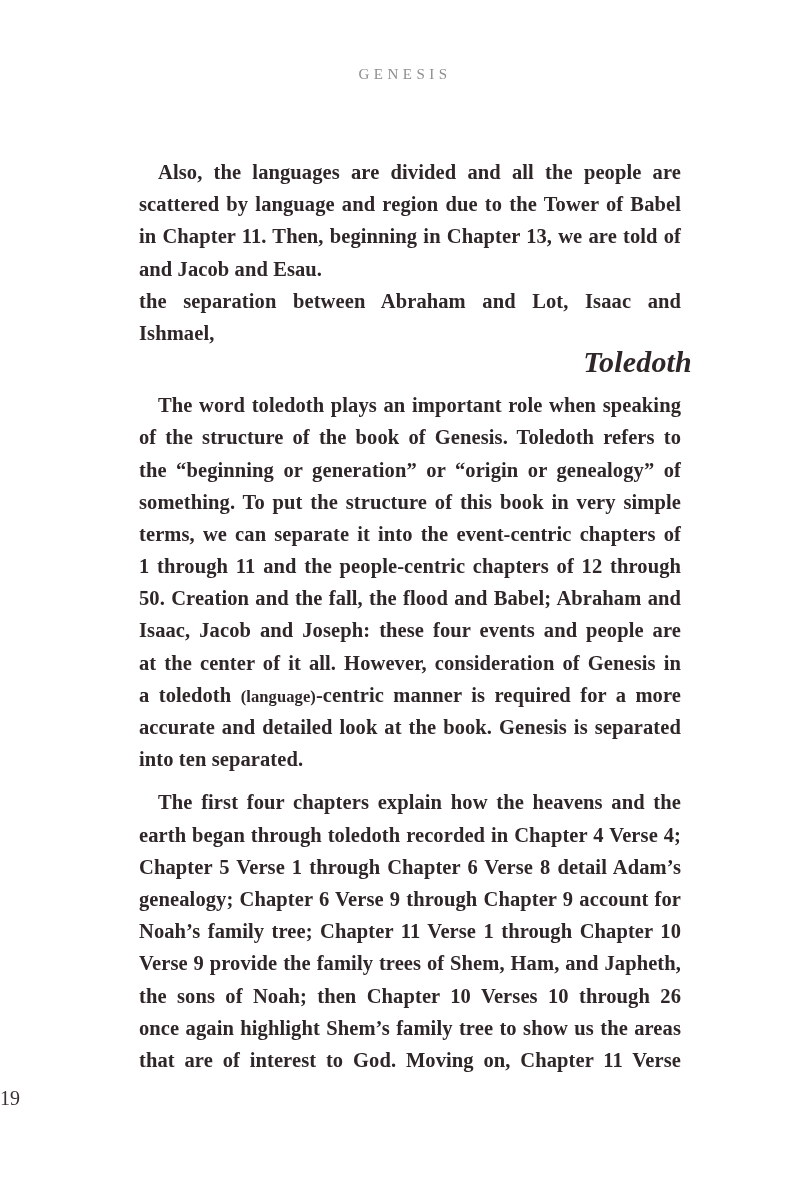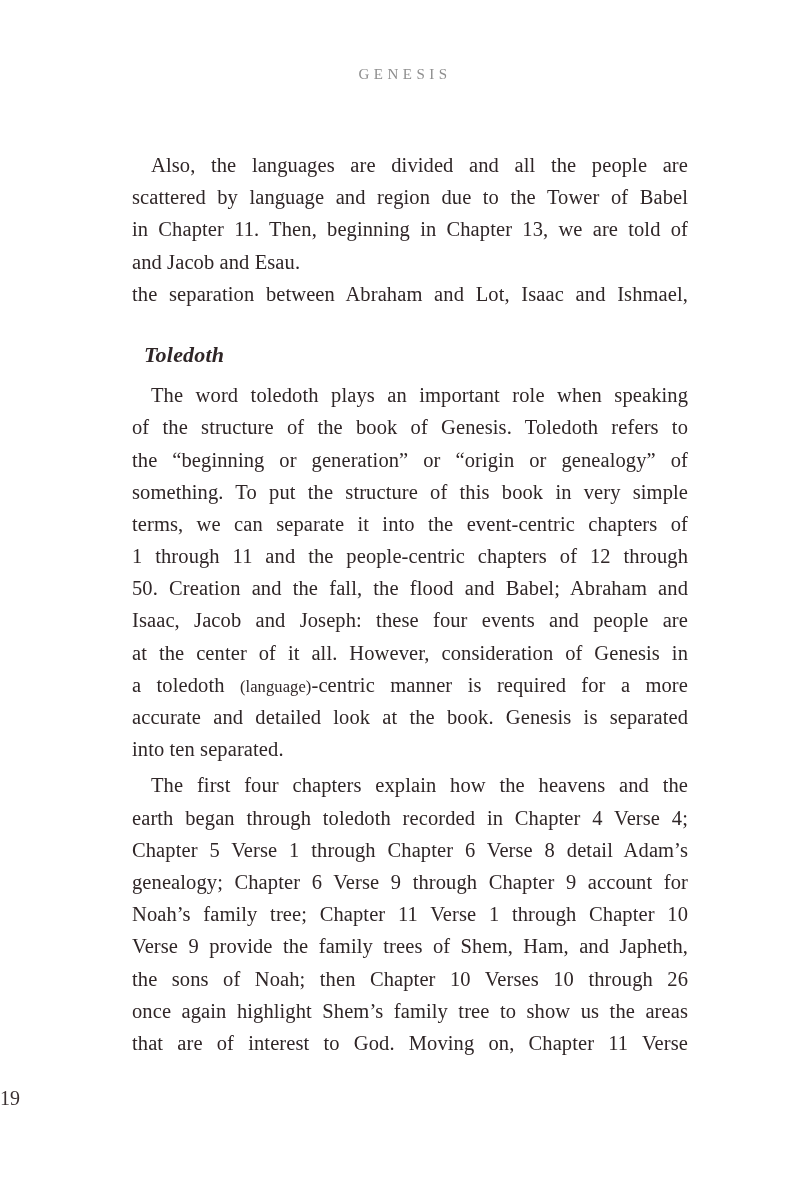--- a/index.html
+++ b/index.html
@@ -27,40 +27,41 @@
     padding-left: 10px; 
     color: #8e8e8e;
   }
   .content {
     position: absolute;
     left: 128px;
     top: 145px;
     width: 564px;
     font-size: 20.5px;
   }
-  .paragraph { margin: 4px; }
+  .paragraph { margin: 11px; font-weight: bold; }
   .line {
     height: 32.2px;
     line-height: 32.2px;
     text-align: justify;
     text-align-last: justify;
     letter-spacing: 0.1px;
     white-space: normal;
   }
   .line.first { text-indent: 19px; }
   .line.final { text-align-last: left; }
   .heading {
     margin-top: 29px;
     margin-bottom: 8px;
-    font-size: 22px;
+    font-size: 30px;
     font-weight: bold;
     font-style: italic;
     line-height: 32.2px;
     text-indent: 16px;
     letter-spacing: 0.2px;
+    text-align: right;
   }
   .small {
     font-size: 16.5px;
   }
   .page-number {
     position: absolute;
     top: 1087px;
     left: 0;
     right: 0;
     font-size: 20px;

